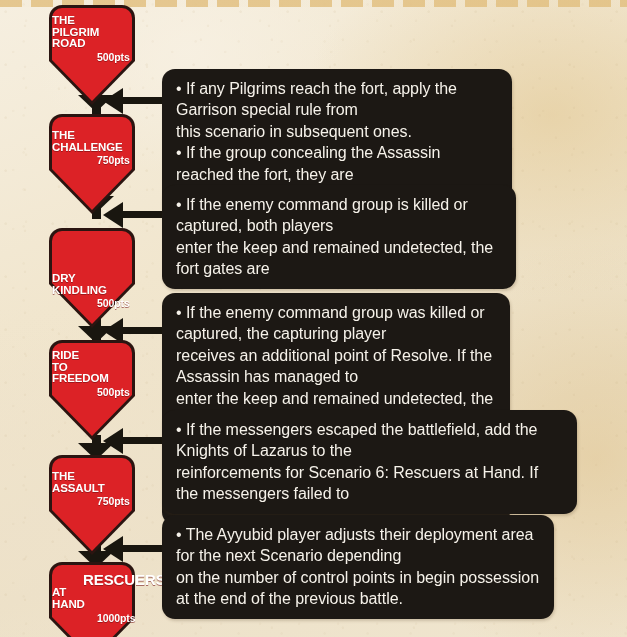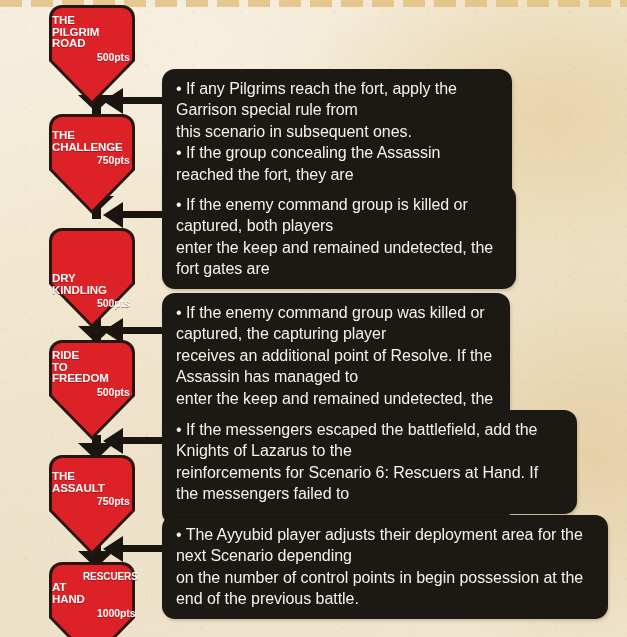--- a/index.html
+++ b/index.html
@@ -248,21 +248,21 @@
       <span class="shield-name">THE</span>
       <span class="shield-name">ASSAULT</span>
       <span class="shield-pts">750pts</span>
     </div>
   </div>
 
   <div class="shield-group" style="top:562px;">
     <div class="shield-outline"></div>
     <div class="shield-face"></div>
     <div class="shield-text" style="top:10px;">
-      <span class="shield-name" style="font-size:10px;padding-left:34px;">RESCUERS</span>
+      <span class="shield-name" style="font-size:15px;padding-left:34px;">RESCUERS</span>
       <span class="shield-name">AT</span>
       <span class="shield-name">HAND</span>
       <span class="shield-pts">1000pts</span>
     </div>
   </div>
 
   <div class="note" style="top:69px; left:162px; width:350px;">
     <p class="note-line">• If any Pilgrims reach the fort, apply the Garrison special rule from</p>
     <p class="note-line">this scenario in subsequent ones.</p>
     <p class="note-line">• If the group concealing the Assassin reached the fort, they are</p>
@@ -280,18 +280,18 @@
     <p class="note-line">enter the keep and remained undetected, the group designated as messengers</p>
     <p class="note-line">begin the battle Weary. Each building burnt down reduces the number of</p>
     <p class="note-line">Supply tokens available to the Frankish player by 1.</p>
   </div>
 
   <div class="note" style="top:410px; left:162px; width:415px;">
     <p class="note-line">• If the messengers escaped the battlefield, add the Knights of Lazarus to the</p>
     <p class="note-line">reinforcements for Scenario 6: Rescuers at Hand. If the messengers failed to</p>
   </div>
 
-  <div class="note" style="top:515px; left:162px; width:446px;">
+  <div class="note" style="top:515px; left:162px; width:392px;">
     <p class="note-line">• The Ayyubid player adjusts their deployment area for the next Scenario depending</p>
     <p class="note-line">on the number of control points in begin possession at the end of the previous battle.</p>
   </div>
 
 </div>
 
 </body></html>

